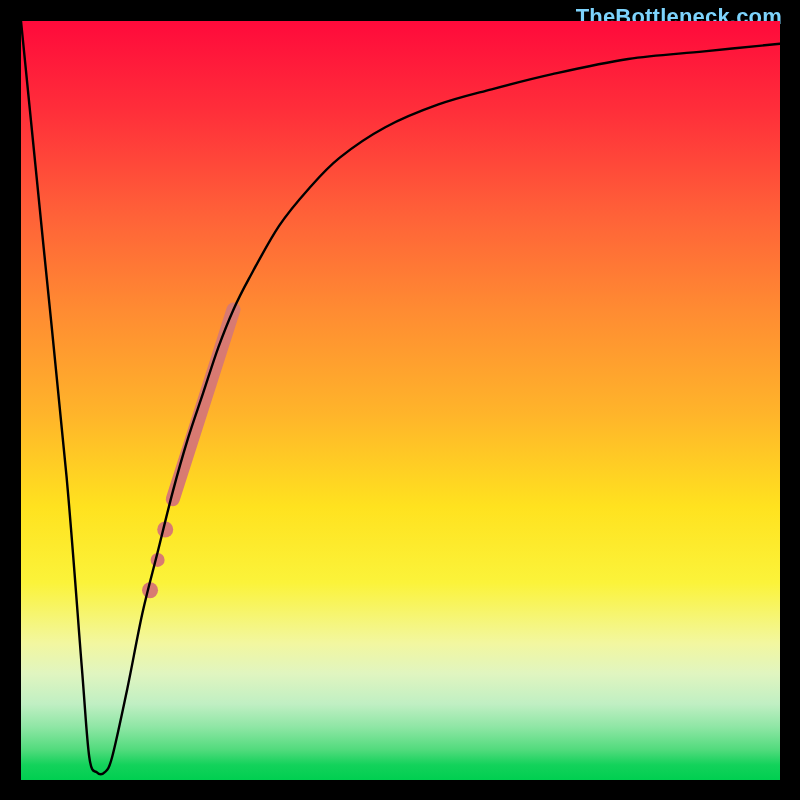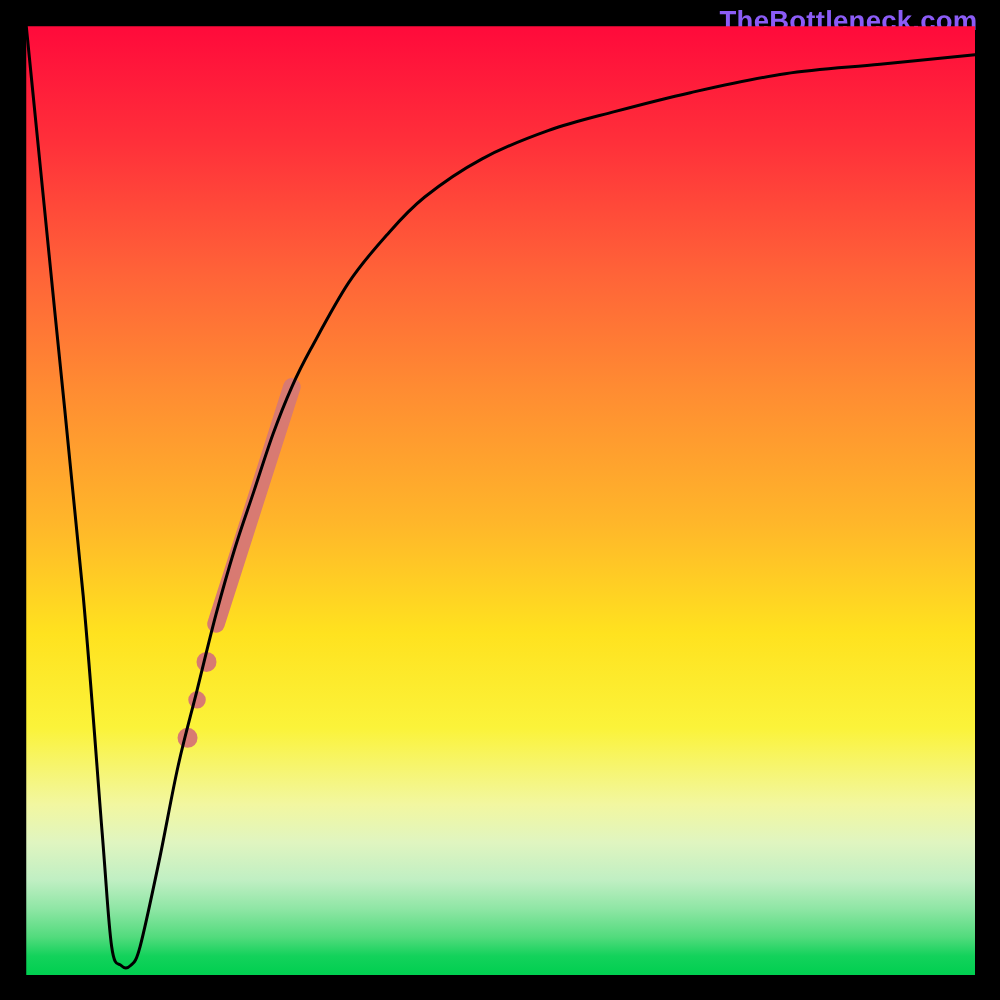--- a/index.html
+++ b/index.html
@@ -14,21 +14,21 @@
   .outer {
     position: relative;
     width: 800px;
     height: 800px;
     background: #000;
   }
   .watermark {
     position: absolute;
     top: 4px;
     right: 18px;
-    color: #8b5cf6;
+    color: #7dd3fc;
     font-size: 22px;
     font-weight: 600;
     letter-spacing: 0.2px;
     user-select: none;
   }
   .plot {
     position: absolute;
     left: 21px;
     top: 21px;
     width: 759px;

